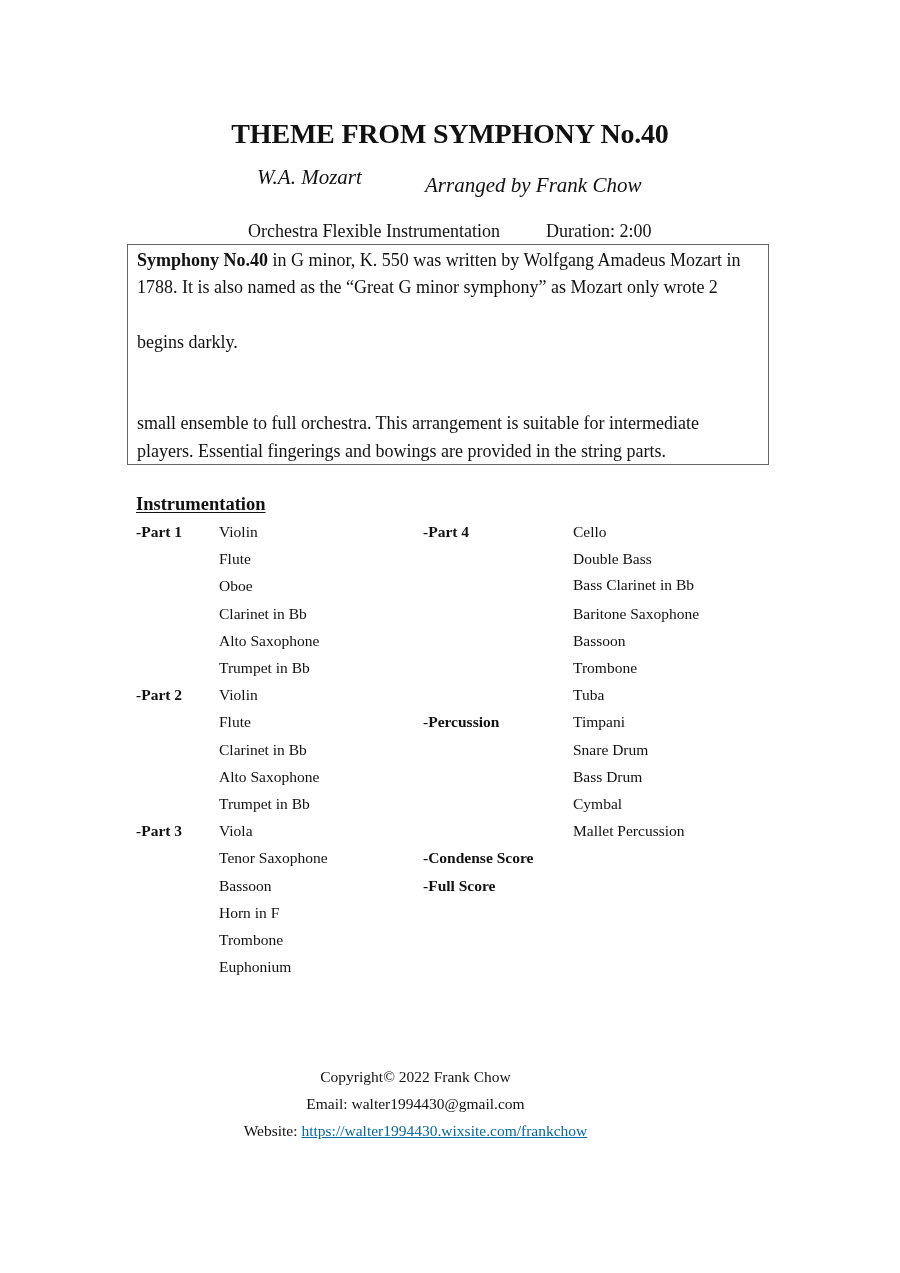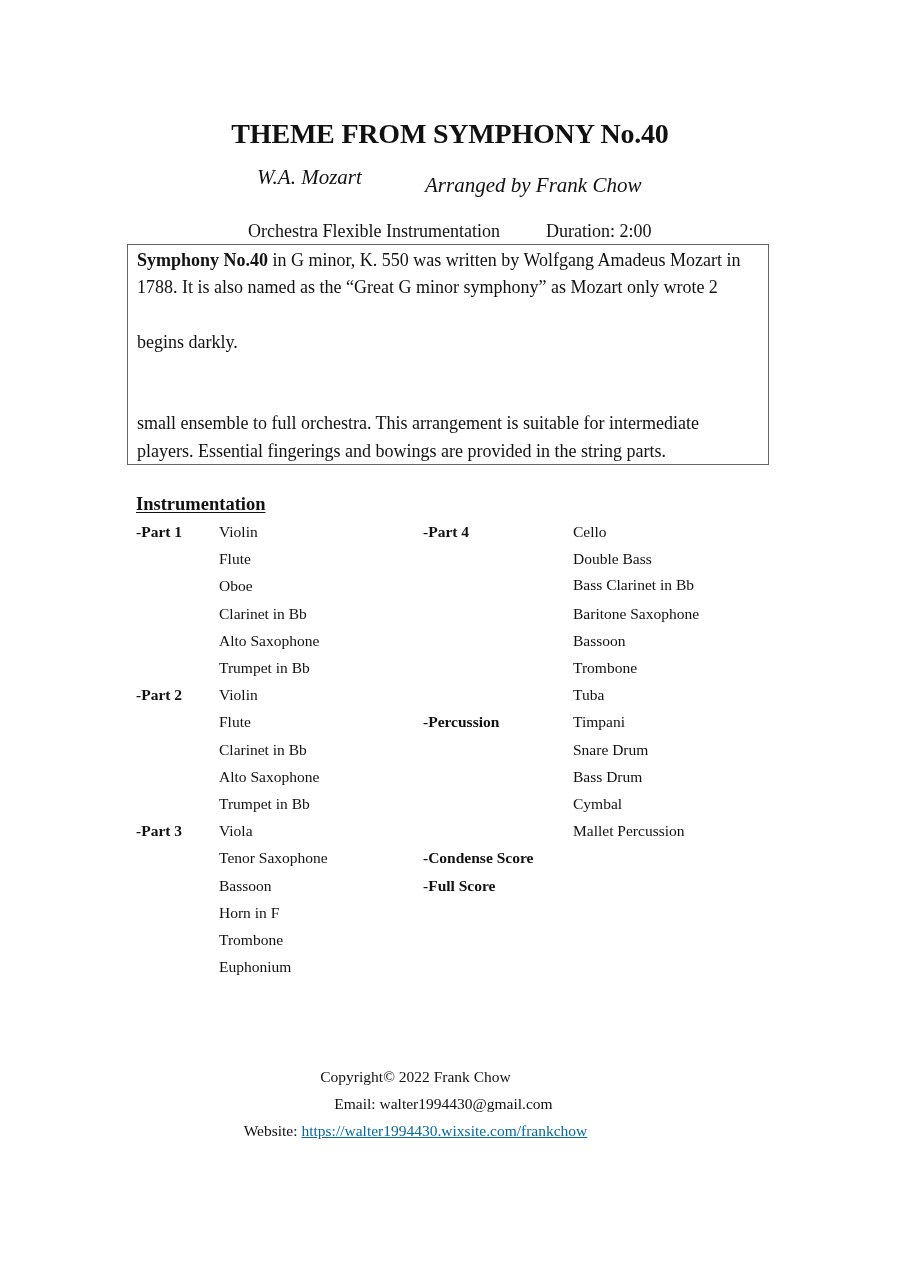--- a/index.html
+++ b/index.html
@@ -86,17 +86,17 @@
       <div class="row col" style="left: 573px; top: 713.4px;">Timpani</div>
       <div class="row col" style="left: 573px; top: 740.6px;">Snare Drum</div>
       <div class="row col" style="left: 573px; top: 767.8px;">Bass Drum</div>
       <div class="row col" style="left: 573px; top: 795px;">Cymbal</div>
       <div class="row col" style="left: 573px; top: 822.2px;">Mallet Percussion</div>
       <div class="row col label" style="left: 423px; top: 849.4px;">-Condense Score</div>
       <div class="row col label" style="left: 423px; top: 876.6px;">-Full Score</div>
     </div>
 
   <div class="footer" style="top:1068px;">Copyright© 2022 Frank Chow</div>
-  <div class="footer" style="top:1095px;padding-left:28px;">Email: walter1994430@gmail.com</div>
+  <div class="footer" style="top:1095px;">Email: walter1994430@gmail.com</div>
   <div class="footer" style="top:1122px;">
     <span>Website: </span><a href="#">https://walter1994430.wixsite.com/frankchow</a>
   </div>
 </div>
 
 </body></html>

